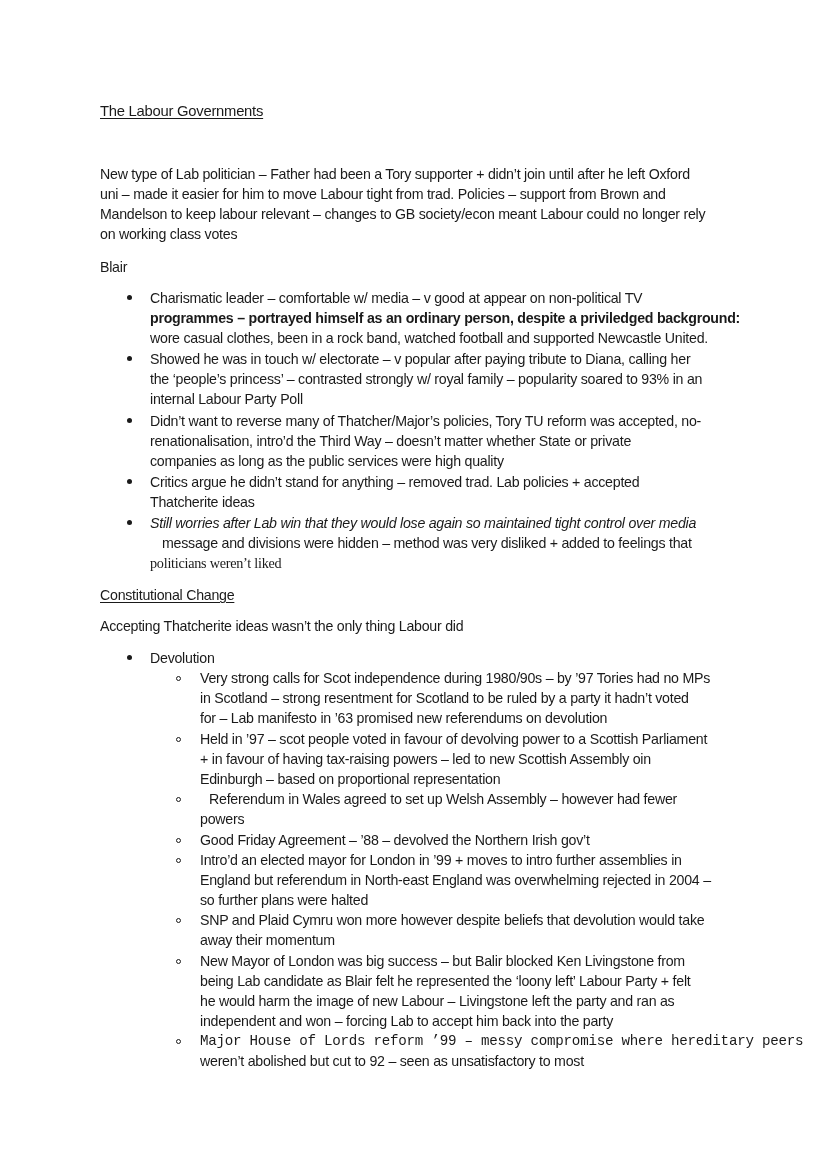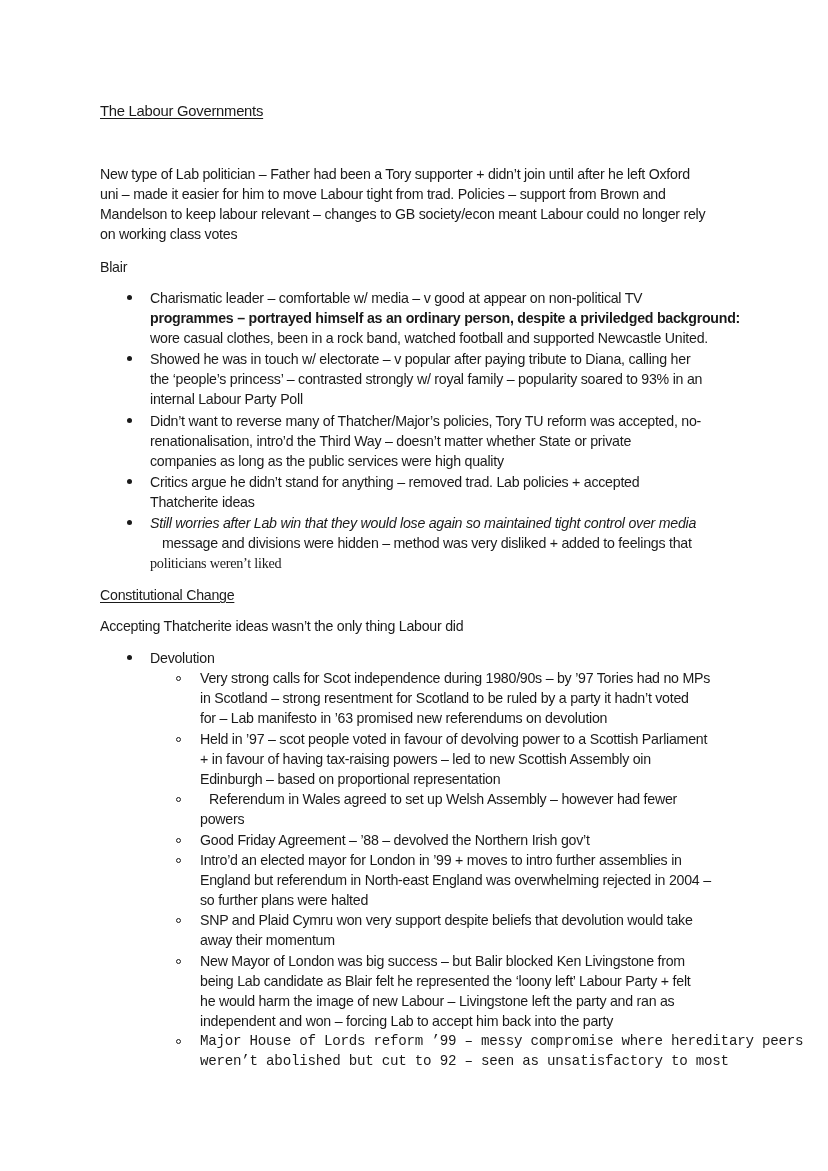--- a/index.html
+++ b/index.html
@@ -132,32 +132,32 @@
 
     <div>
       <span class="bullet-circle" style="left:176px; top:858px;"></span>
       <div class="line" style="left:200px; top:850px;">Intro’d an elected mayor for London in ’99 + moves to intro further assemblies in</div>
       <div class="line" style="left:200px; top:870px;">England but referendum in North-east England was overwhelming rejected in 2004 –</div>
       <div class="line" style="left:200px; top:890px;">so further plans were halted</div>
     </div>
 
     <div>
       <span class="bullet-circle" style="left:176px; top:918px;"></span>
-      <div class="line" style="left:200px; top:910px;">SNP and Plaid Cymru won very support despite beliefs that devolution would take</div>
+      <div class="line" style="left:200px; top:910px;">SNP and Plaid Cymru won more however despite beliefs that devolution would take</div>
       <div class="line" style="left:200px; top:930px;">away their momentum</div>
     </div>
 
     <div>
       <span class="bullet-circle" style="left:176px; top:959px;"></span>
       <div class="line" style="left:200px; top:951px;">New Mayor of London was big success – but Balir blocked Ken Livingstone from</div>
       <div class="line" style="left:200px; top:971px;">being Lab candidate as Blair felt he represented the ‘loony left’ Labour Party + felt</div>
       <div class="line" style="left:200px; top:991px;">he would harm the image of new Labour – Livingstone left the party and ran as</div>
       <div class="line" style="left:200px; top:1011px;">independent and won – forcing Lab to accept him back into the party</div>
     </div>
 
     <div>
       <span class="bullet-circle" style="left:176px; top:1039px;"></span>
       <div class="line" style="left:200px; top:1031px;font-family:Liberation Mono, monospace;">Major House of Lords reform ’99 – messy compromise where hereditary peers</div>
-      <div class="line" style="left:200px; top:1051px;font-family:Liberation Mono, monospace;">weren’t abolished but cut to 92 – seen as unsatisfactory to most</div>
+      <div class="line" style="left:200px; top:1051px;">weren’t abolished but cut to 92 – seen as unsatisfactory to most</div>
     </div>
   </div>
 
 </div>
 
 </body></html>

